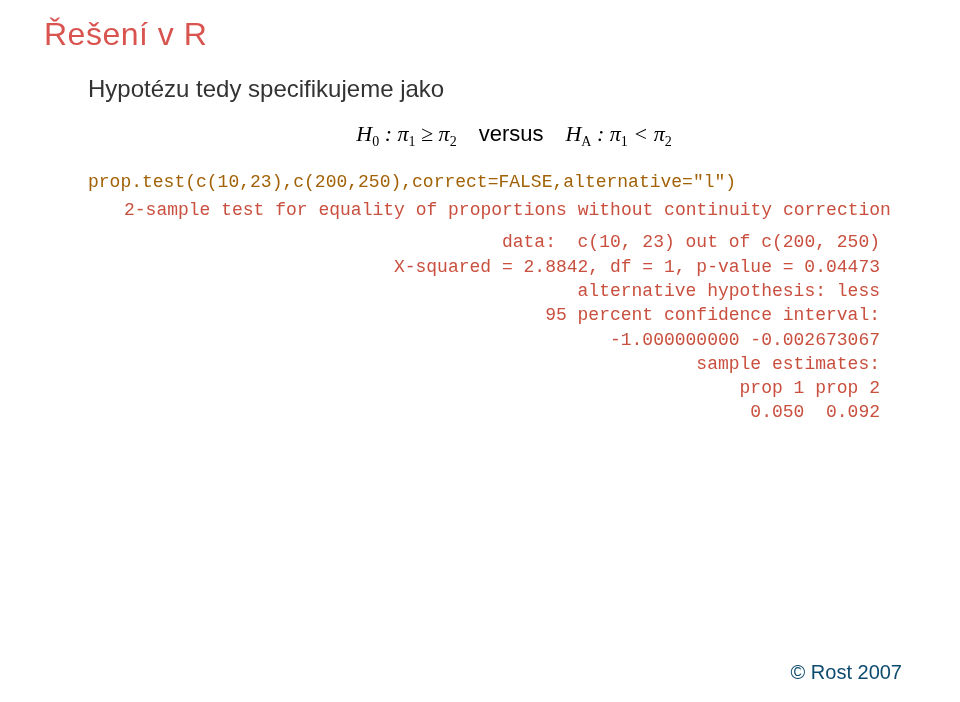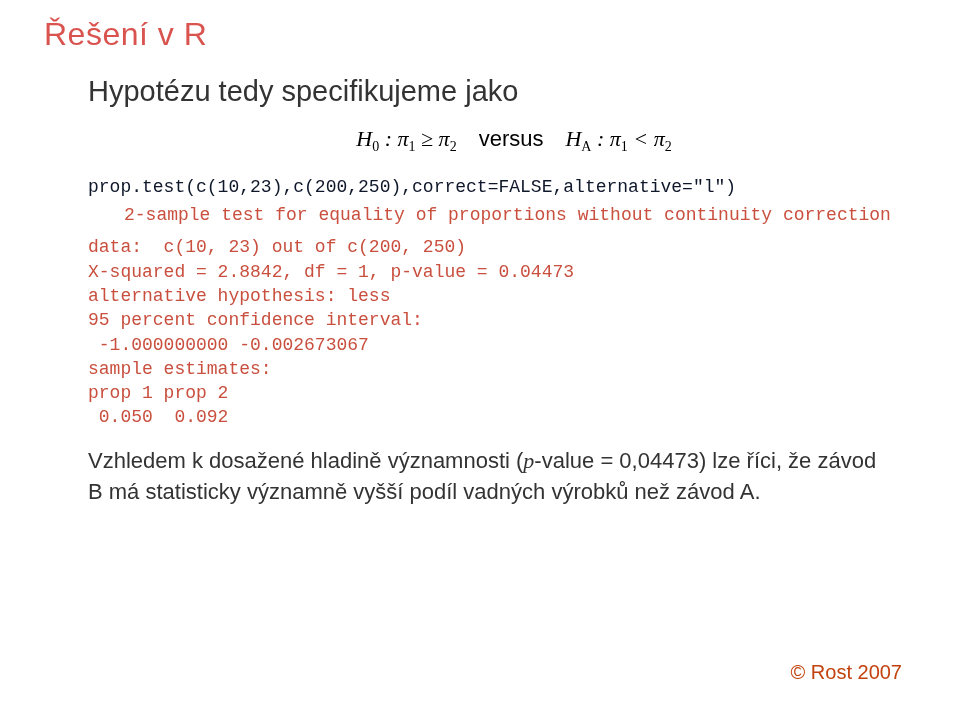--- a/index.html
+++ b/index.html
@@ -17,21 +17,21 @@
   }
   .title {
     color: #d9534f;
     font-size: 32px;
     font-weight: normal;
     margin-bottom: 22px;
     margin-left: -44px;
     letter-spacing: 0.5px;
   }
   .body-text {
-    font-size: 29px;
+    font-size: 24px;
     color: #333;
     margin-bottom: 18px;
   }
   .formula {
     font-size: 22px;
     margin-bottom: 22px;
     margin-left: 60px;
     font-family: Georgia, 'Times New Roman', serif;
     font-style: italic;
     text-align: center;
@@ -40,55 +40,56 @@
     font-size: 14px;
     vertical-align: sub;
     font-style: normal;
   }
   .formula .roman {
     font-style: normal;
     font-family: Arial, Helvetica, sans-serif;
   }
   .code {
     font-family: 'Courier New', Courier, monospace;
-    color: #0f172a;
+    color: #a16207;
     font-size: 18px;
     margin-bottom: 8px;
     white-space: pre;
   }
   .code-indent {
     font-family: 'Courier New', Courier, monospace;
     color: #c94f3e;
     font-size: 18px;
     margin-left: 36px;
     margin-bottom: 10px;
     white-space: pre;
   }
   .code-block {
     font-family: 'Courier New', Courier, monospace;
     color: #c94f3e;
     font-size: 18px;
     white-space: pre;
     line-height: 1.35;
     margin-bottom: 16px;
+    text-align: right;
   }
   .conclusion {
     font-size: 22px;
     color: #333;
     line-height: 1.4;
   }
   .conclusion .pvalue {
     font-family: Georgia, 'Times New Roman', serif;
     font-style: italic;
   }
   .footer {
     position: absolute;
     right: 58px;
     bottom: 18px;
-    color: #c2410c;
+    color: #0c4a6e;
     font-size: 20px;
   }
 </style>
 </head>
 <body>
 
 <div class="page">
   <div class="title">Řešení v R</div>
 
   <div class="body-text">Hypotézu tedy specifikujeme jako</div>
@@ -103,18 +104,15 @@
 
   <div class="code-block">data:  c(10, 23) out of c(200, 250)
 X-squared = 2.8842, df = 1, p-value = 0.04473
 alternative hypothesis: less
 95 percent confidence interval:
  -1.000000000 -0.002673067
 sample estimates:
 prop 1 prop 2
  0.050  0.092</div>
 
-  <div class="conclusion">
-    <span>Vzhledem k dosažené hladině významnosti (</span><span class="pvalue">p</span><span>-value = 0,04473) lze říci, že závod B má statisticky významně vyšší podíl vadných výrobků než závod A.</span>
-  </div>
 </div>
 
 <div class="footer">© Rost 2007</div>
 
 </body></html>

